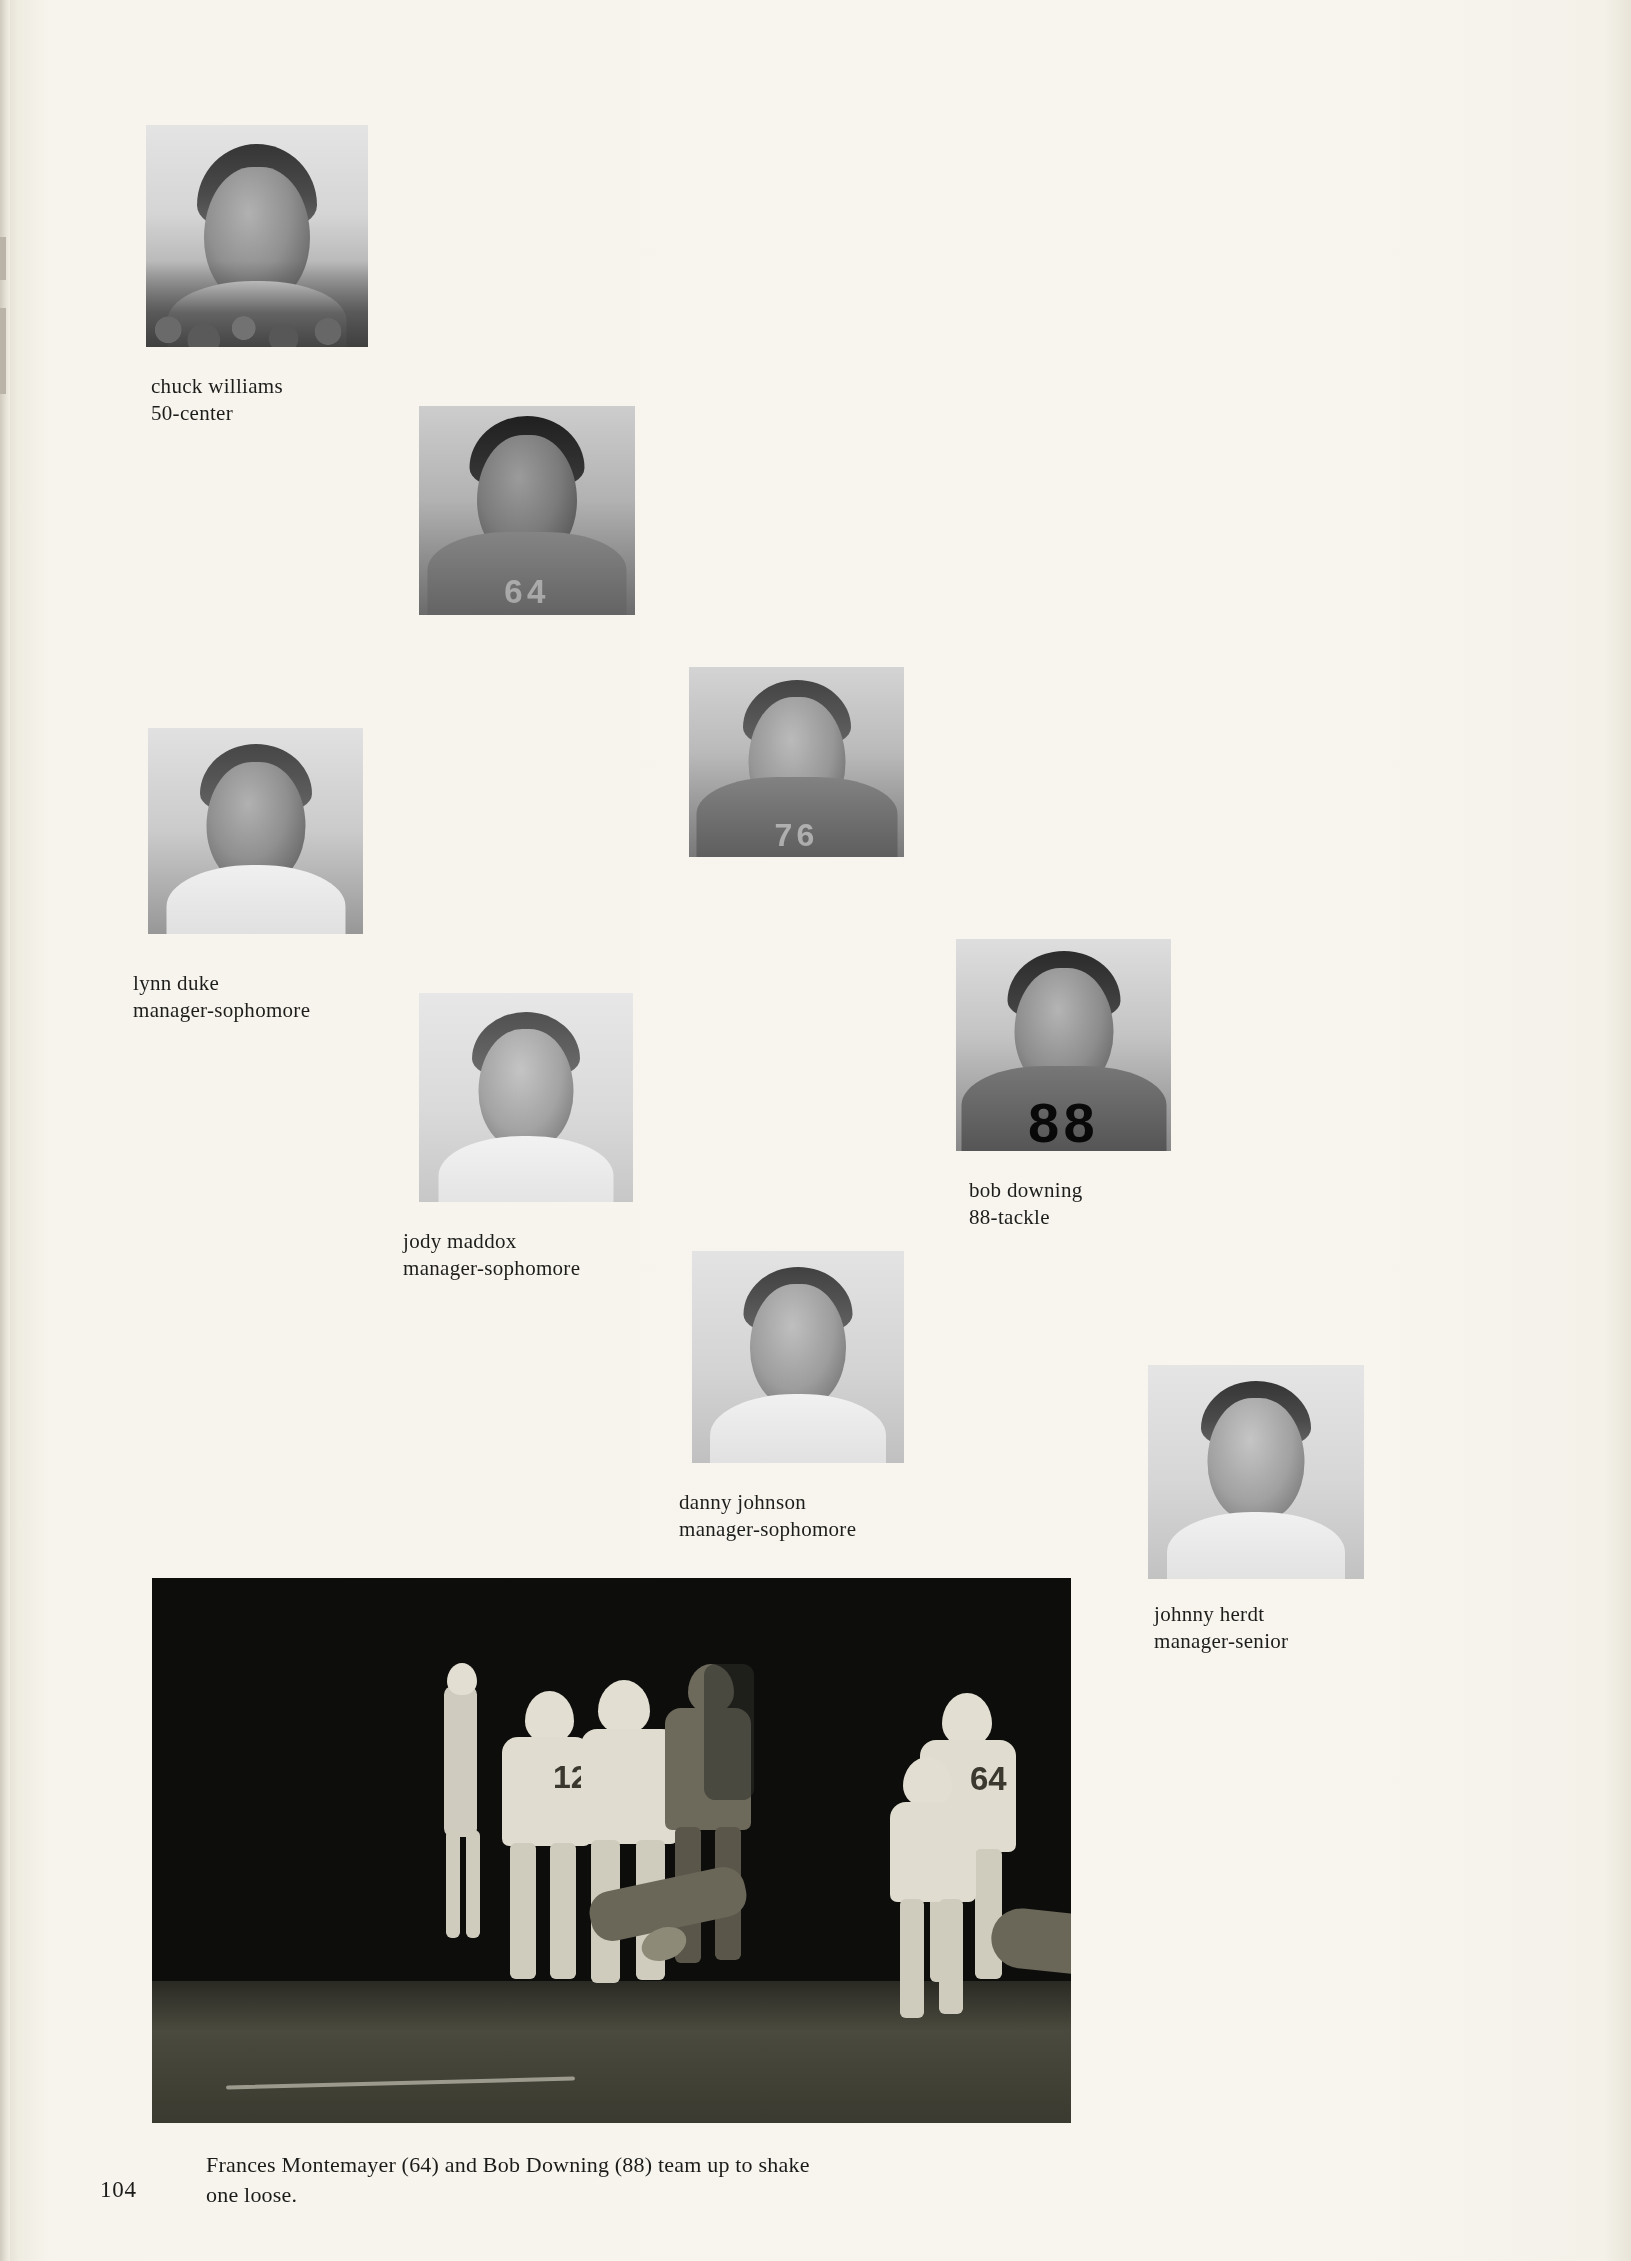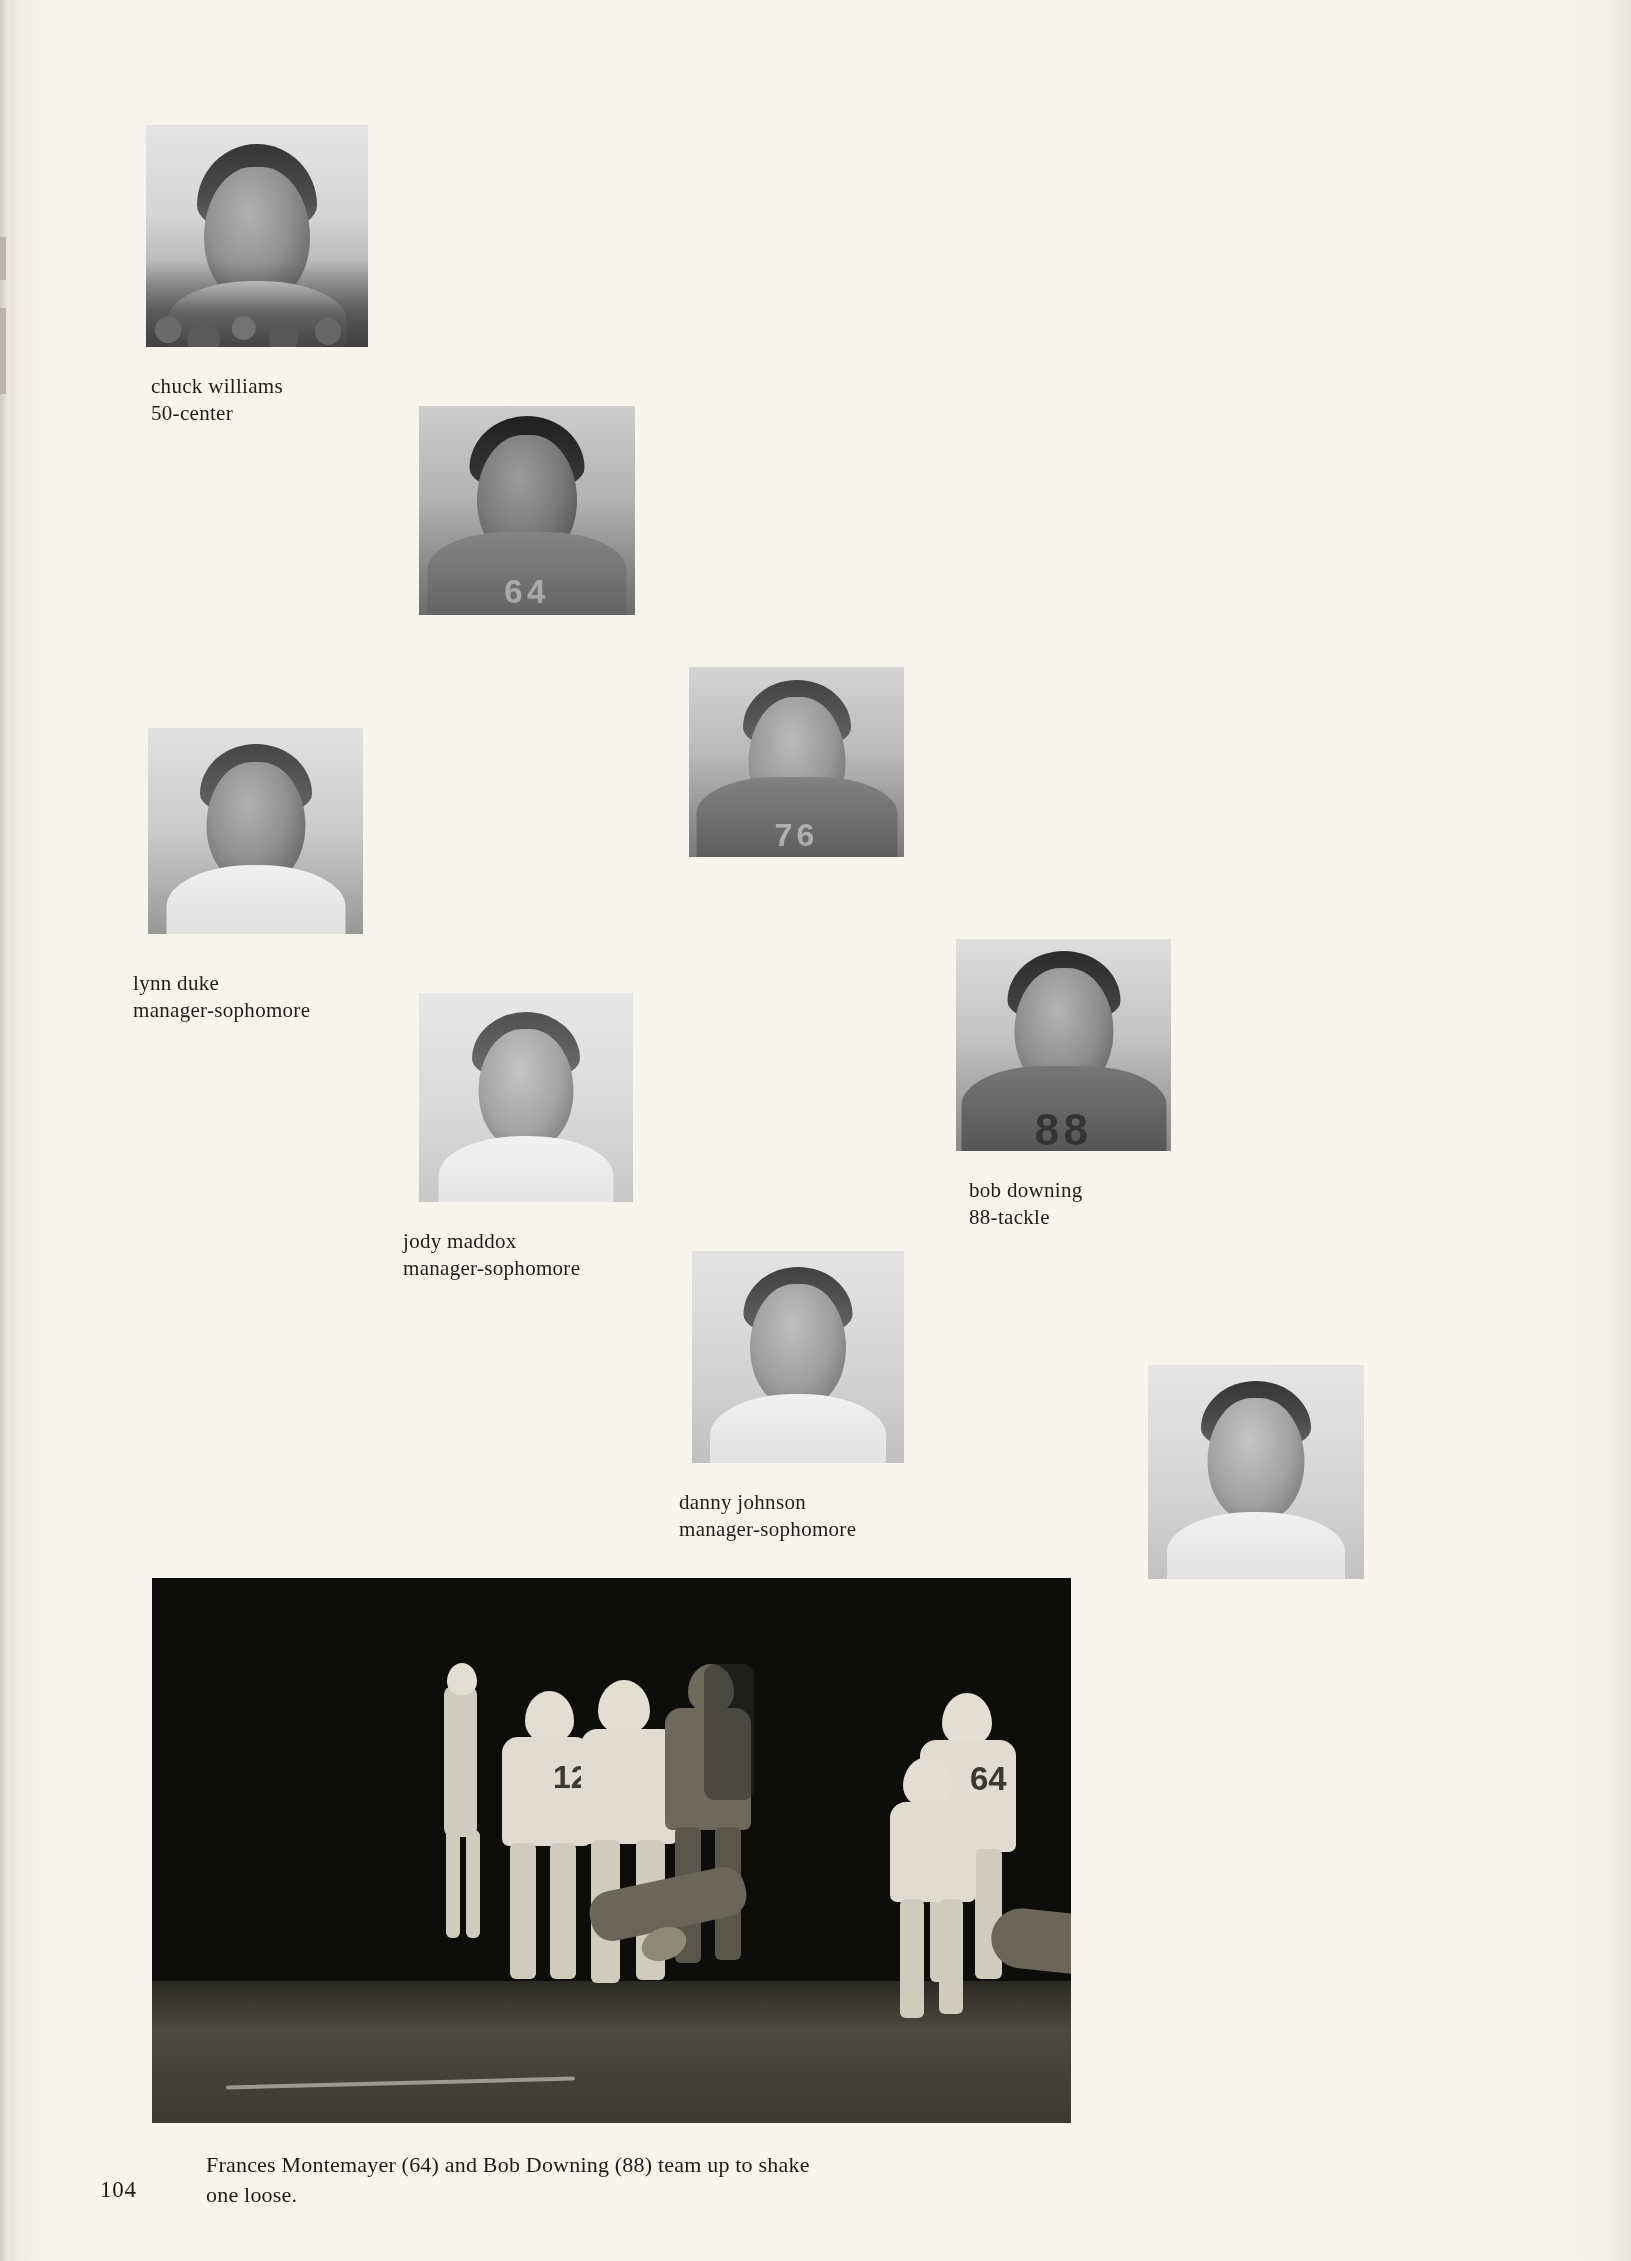--- a/index.html
+++ b/index.html
@@ -249,21 +249,21 @@
   </div>
   <div class="caption" style="left:403px; top:1228px; width:330px;">jody maddox
 manager-sophomore</div>
 
   <div class="photo" style="left:956px; top:939px; width:215px; height:212px;">
     <div class="inner">
       <div class="portrait-bg" style="background:linear-gradient(180deg,#e0ded4 0%,#c6c4ba 45%,#8c8879 100%);"></div>
       <div class="portrait-hair" style="top:11.5px; width:113px; height:69px; background:linear-gradient(180deg,#2f2b23,#4d4739);"></div>
       <div class="portrait-head" style="top:29px; width:99px; height:123px; background:radial-gradient(ellipse at 44% 34%,#bcb3a2 0%,#958c7b 55%,#6a6152 92%);"></div>
       <div class="portrait-jersey" style="width:205px; height:85px; background:linear-gradient(180deg,#7f7665 0%,#5c5547 100%);"></div>
-      <div class="jersey-num" style="font-size:44px; bottom:-4.3px; color:#4c1d95; opacity:0.9;">88</div>
+      <div class="jersey-num" style="font-size:56px; bottom:-4.3px; color:#000000; opacity:0.9;">88</div>
     </div>
   </div>
   <div class="caption" style="left:969px; top:1177px; width:330px;">bob downing
 88-tackle</div>
 
   <div class="photo" style="left:692px; top:1251px; width:212px; height:212px;">
     <div class="inner">
       <div class="portrait-bg" style="background:linear-gradient(180deg,#e5e3da 0%,#d6d4ca 55%,#c2c0b5 100%);"></div>
       <div class="portrait-hair" style="top:16px; width:109px; height:66px; background:linear-gradient(180deg,#47412f,#6a6351);"></div>
       <div class="portrait-head" style="top:33px; width:96px; height:123px; background:radial-gradient(ellipse at 44% 34%,#c7beac 0%,#a69c88 55%,#786f5e 92%);"></div>
@@ -274,20 +274,22 @@
 manager-sophomore</div>
 
   <div class="photo" style="left:1148px; top:1365px; width:216px; height:214px;">
     <div class="inner">
       <div class="portrait-bg" style="background:linear-gradient(180deg,#e7e5dc 0%,#d8d6cc 55%,#c4c2b7 100%);"></div>
       <div class="portrait-hair" style="top:16px; width:110px; height:66px; background:linear-gradient(180deg,#5b5446,#7a7463;);"></div>
       <div class="portrait-head" style="top:33px; width:97px; height:123px; background:radial-gradient(ellipse at 44% 34%,#cdc4b2 0%,#aaa08c 55%,#7c7362 92%);"></div>
       <div class="portrait-body" style="width:178px; height:67px; background:linear-gradient(180deg,#f2f1e9 0%,#e4e2d8 100%);"></div>
     </div>
   </div>
+  <div class="caption" style="left:1154px; top:1601px; width:330px;">johnny herdt
+manager-senior</div>
 
   <div class="action-photo" style="left:152px; top:1578px; width:919px; height:545px;">
     <div class="field-grass"></div>
     <div class="yard-line"></div>
 
     <div class="pl" style="left:292px; top:108px; width:33px; height:151px; background:#cfcbbe; border-radius:8.6px;"></div>
     <div class="helmet" style="left:295px; top:85px; width:30px; height:32px;"></div>
     <div class="leg" style="left:294px; top:252px; width:14.3px; height:108px;"></div>
     <div class="leg" style="left:314px; top:252px; width:14.3px; height:108px;"></div>
 

